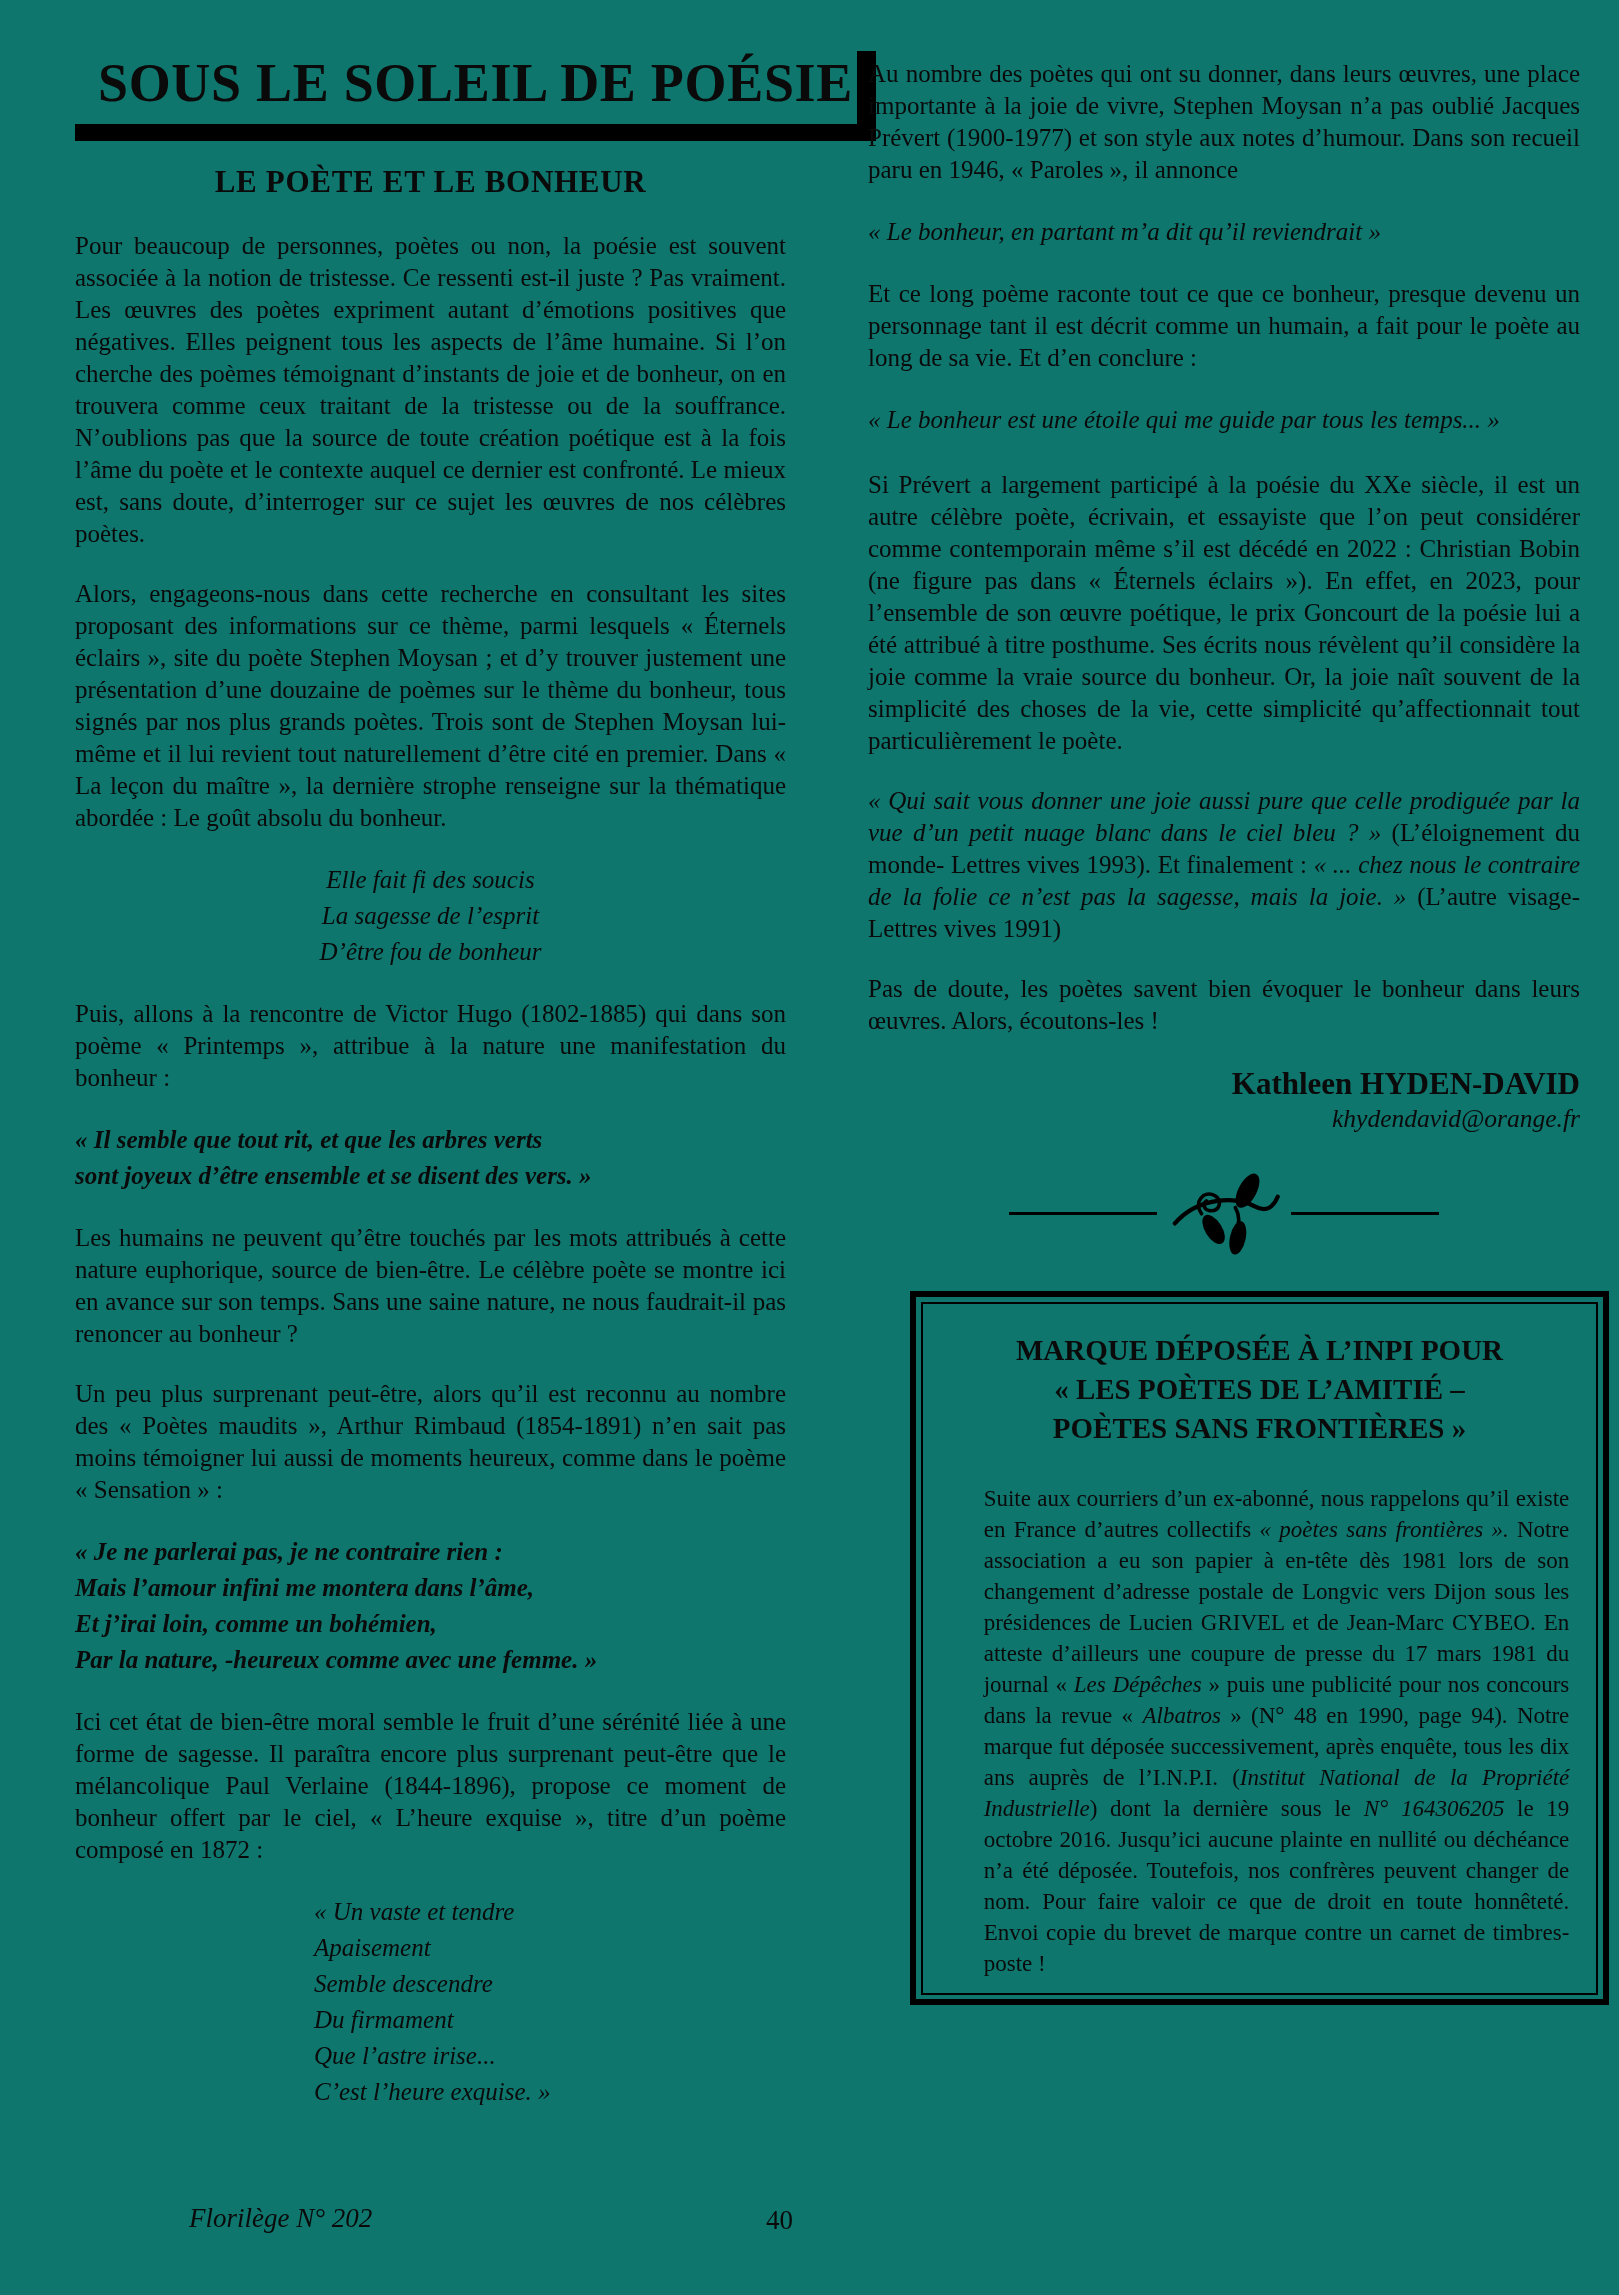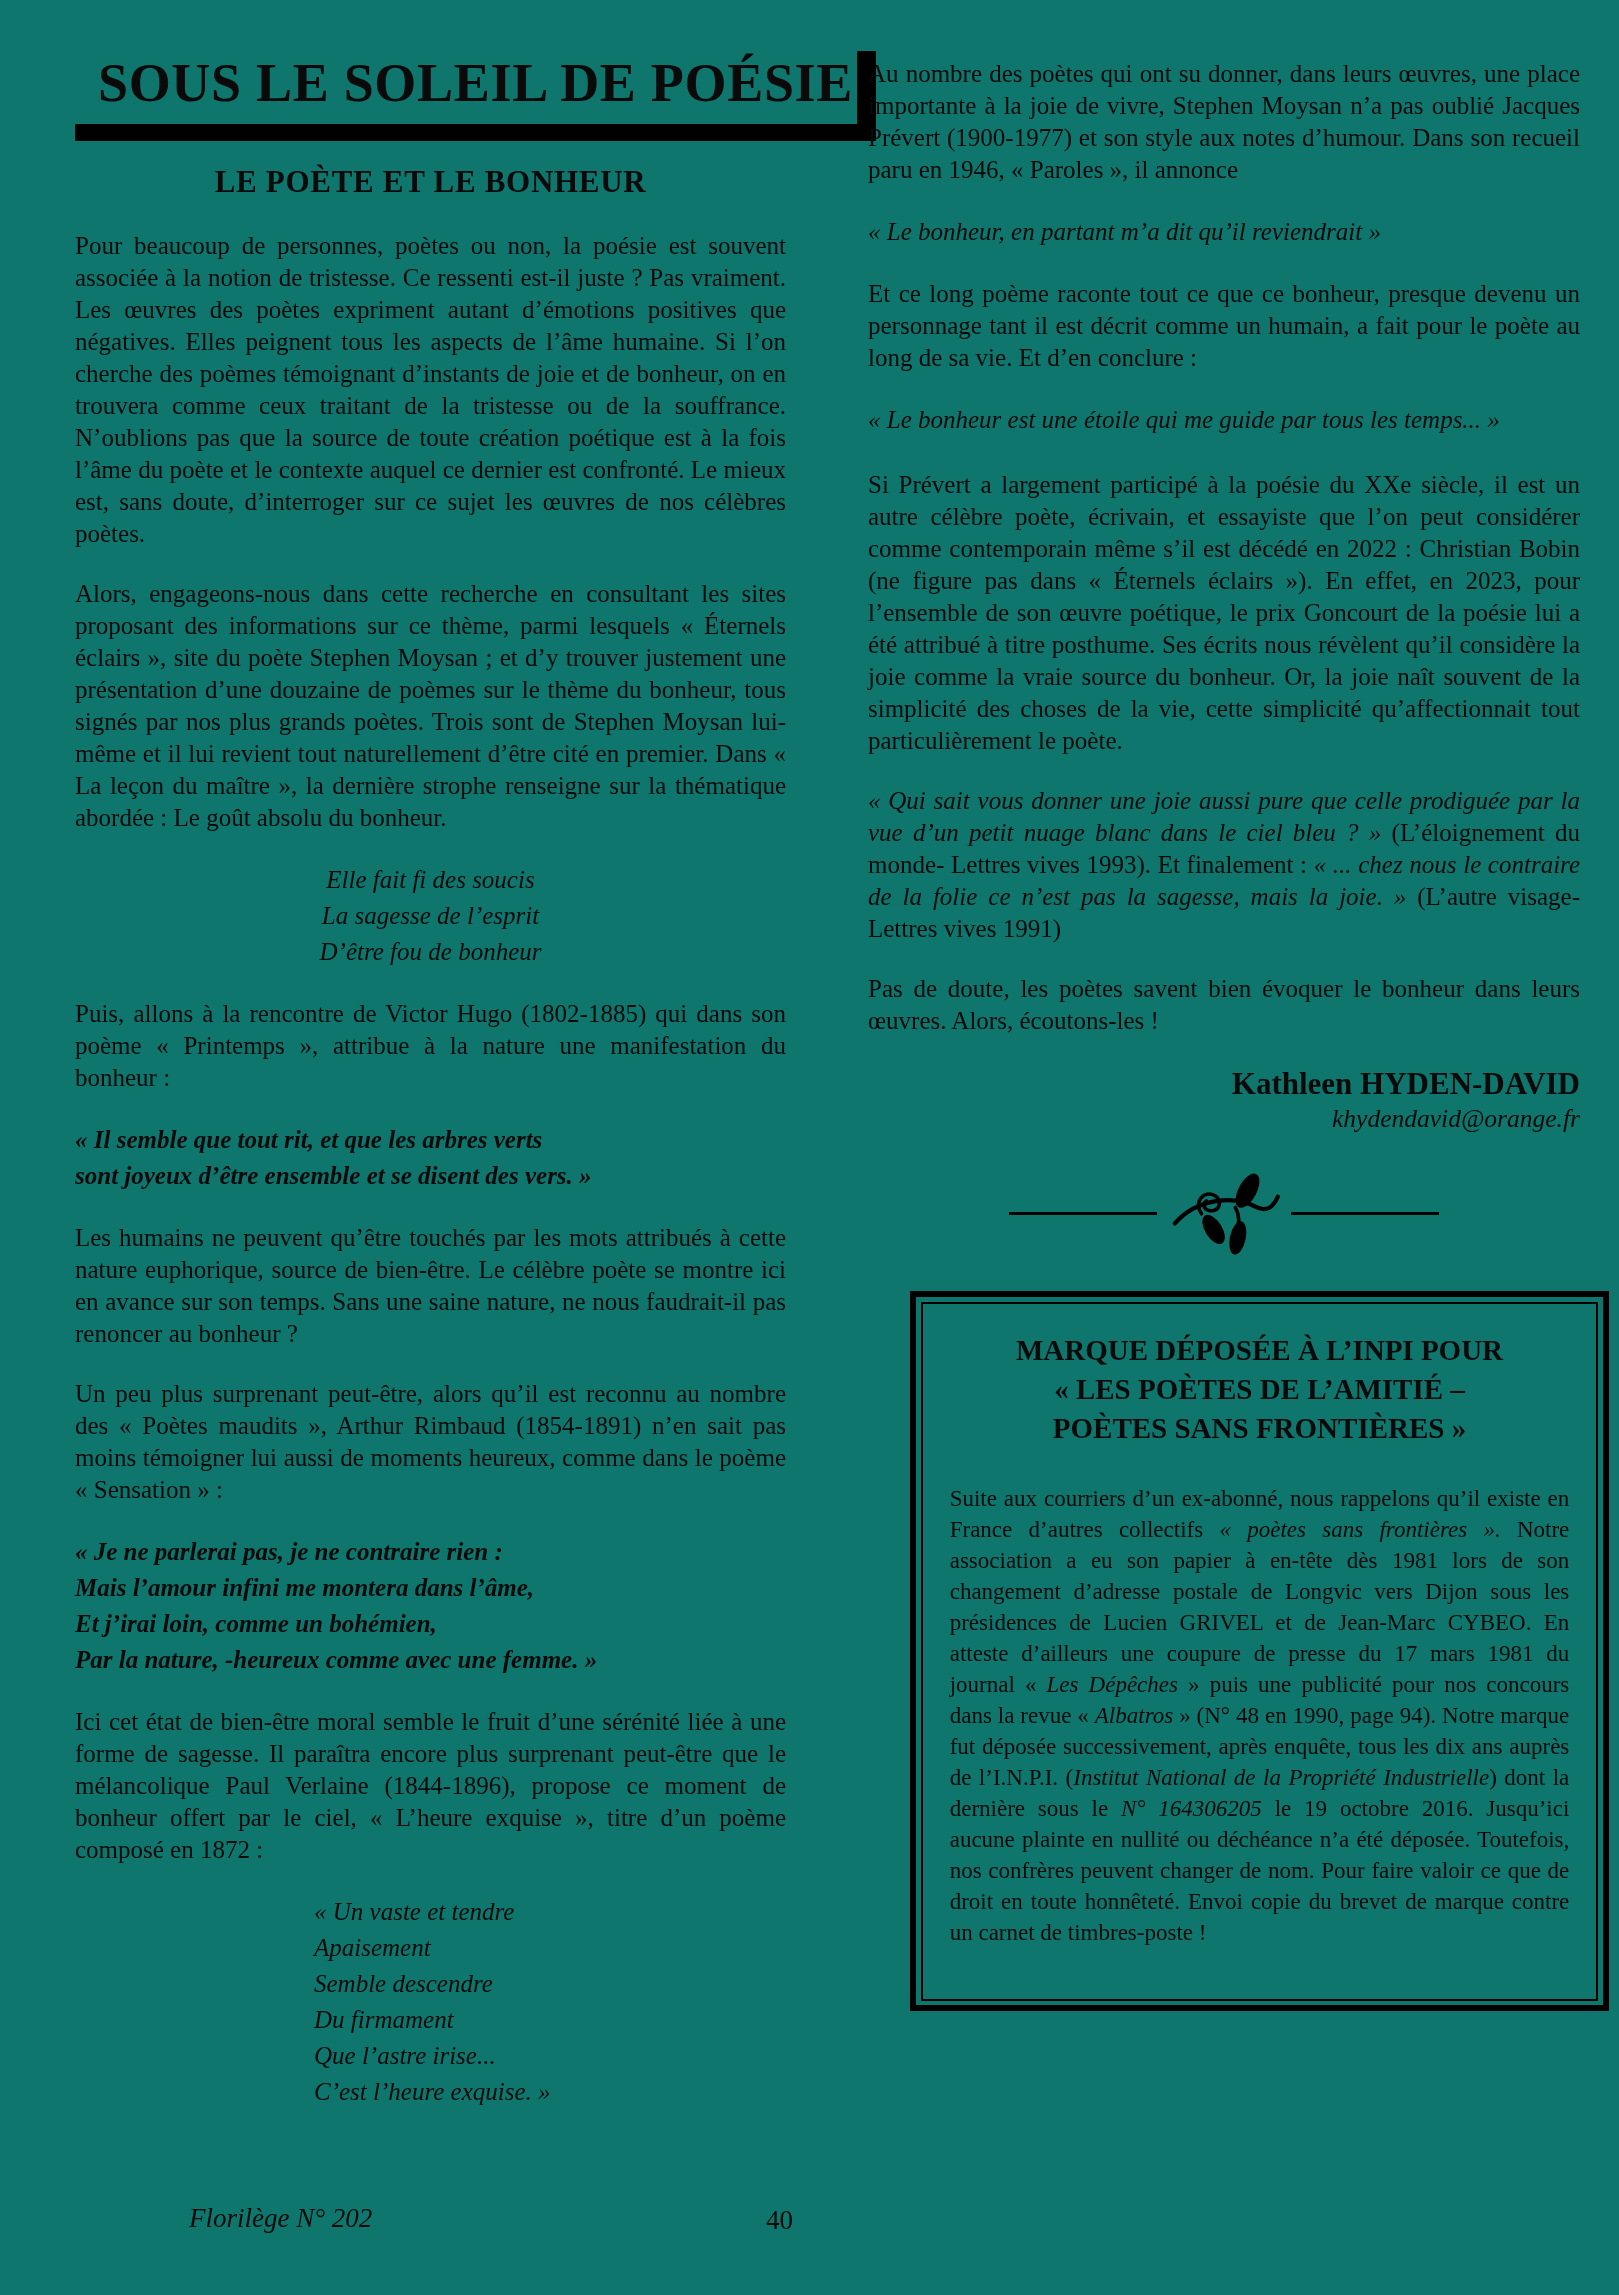--- a/index.html
+++ b/index.html
@@ -50,23 +50,23 @@
   .flourish { margin:35px auto 0 auto; width:430px; display:flex; align-items:center; justify-content:center; }
   .fline { height:3.4px; background:#000; flex:1; }
   .fleur { flex:0 0 auto; margin:0 6.7px; }
 
   
   .inpi-box {
     box-sizing:border-box;
     margin:34px 0 0 42px; width:699px;
     border:6.7px solid #000; padding:4.7px;
   }
-  .inpi-inner { border:2.7px solid #000; padding:27px 27px 51px 27px; }
+  .inpi-inner { border:2.7px solid #000; padding:27px 27px 14px 27px; }
   .box-title { text-align:center; font-weight:700; font-size:29px; line-height:39px; margin-bottom:35px; }
-  .box-body  { font-size:23px; line-height:31px; text-align:justify; }
+  .box-body  { font-size:23px; line-height:31px; text-align:justify;margin-left:34px; }
 
   
   .footer-journal { position:absolute; left:189px; top:2203px; font-style:italic; font-size:27px; }
   .footer-page    { position:absolute; left:766px; top:2205px; font-size:27px; }
 </style>
 </head>
 <body>
 
 <div class="page">
 

